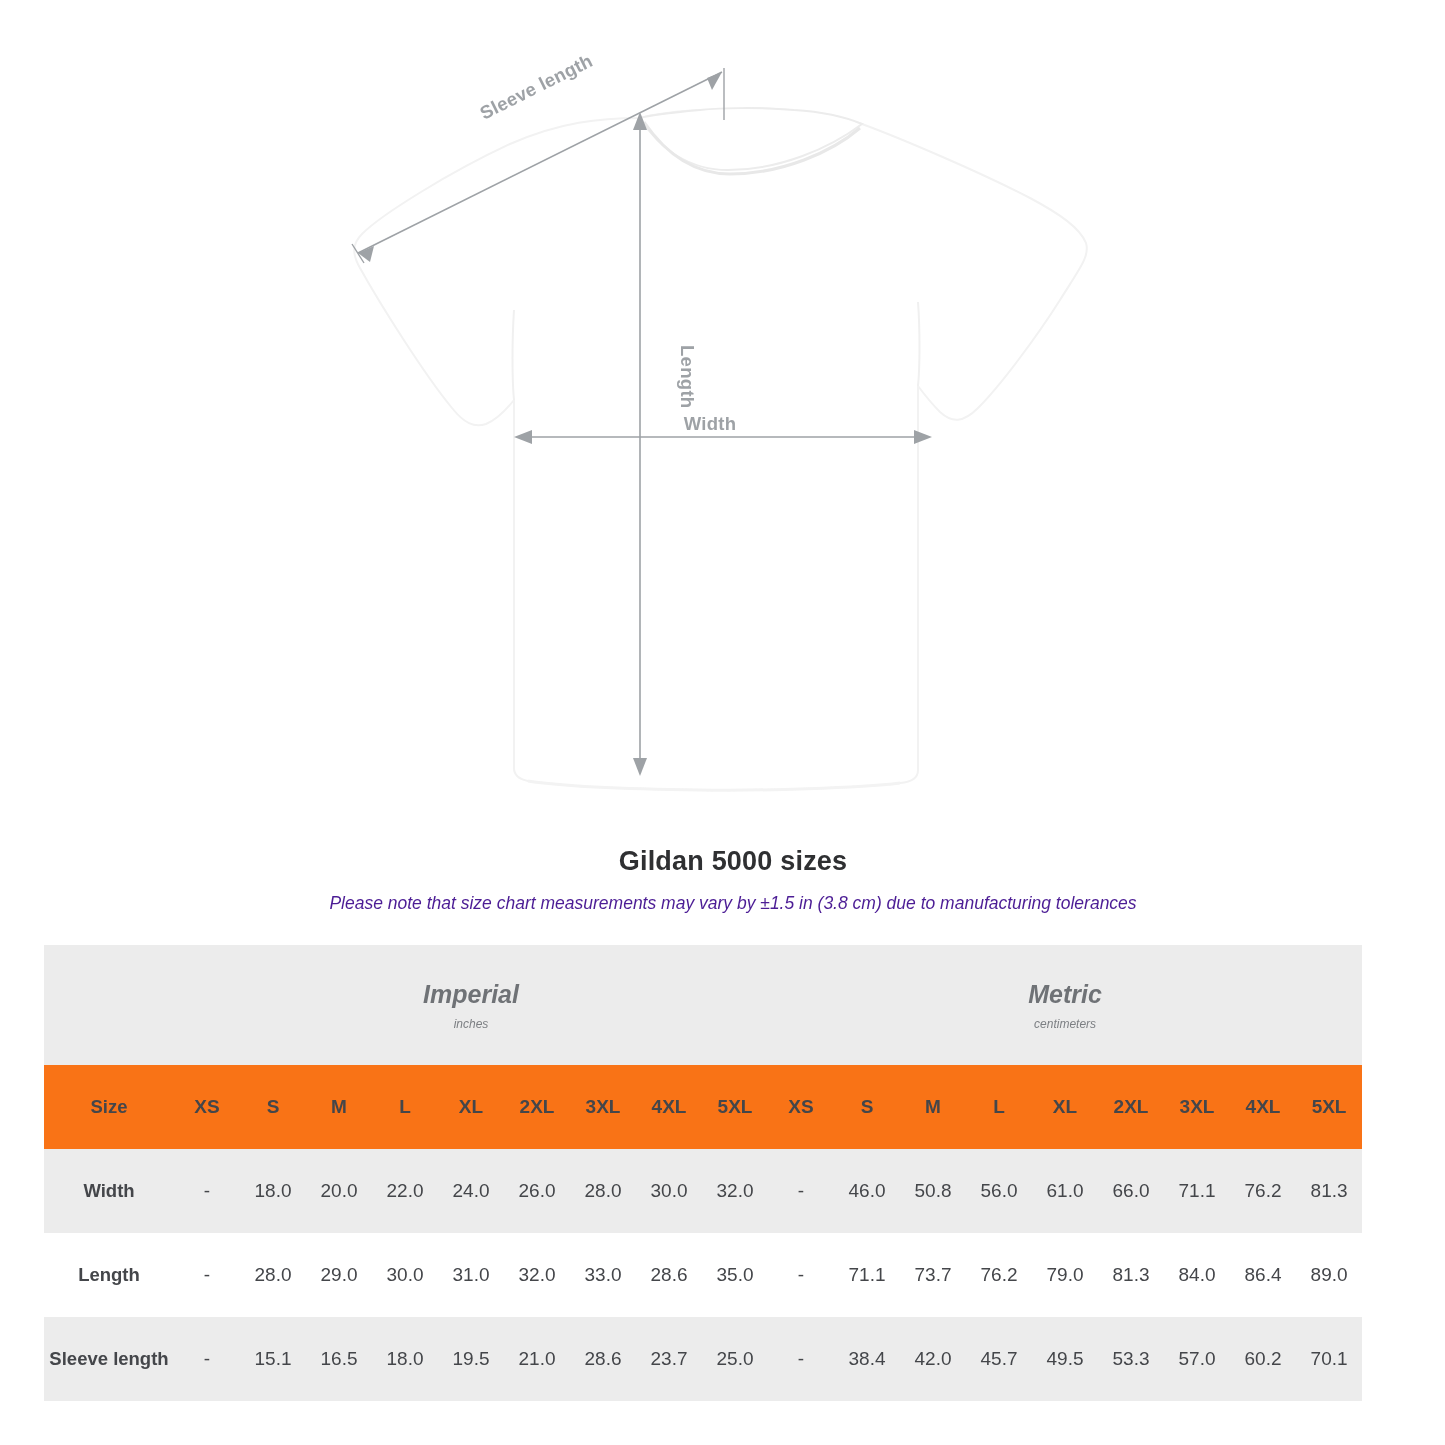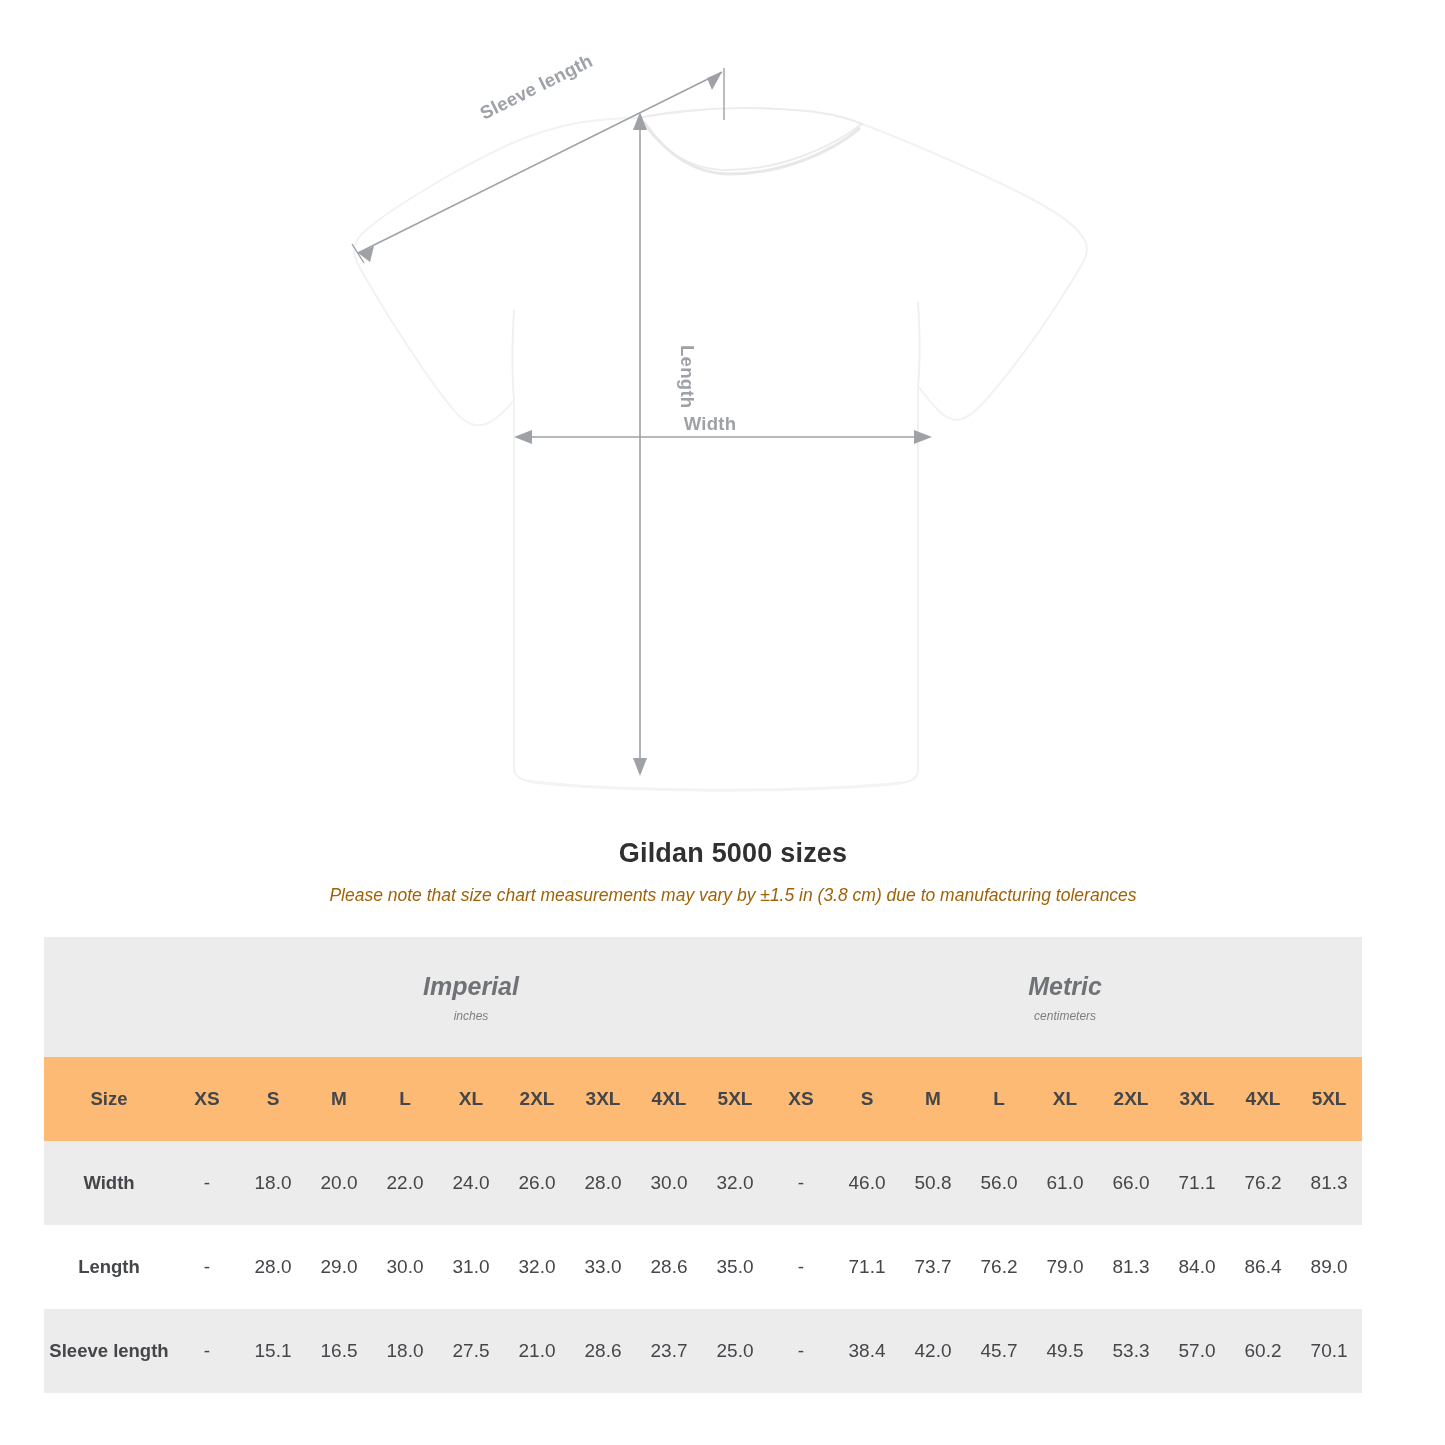--- a/index.html
+++ b/index.html
@@ -19,34 +19,34 @@
   .illustration {
     position: relative;
     width: 1445px;
     height: 830px;
   }
   .illustration svg { display: block; }
 
   
   .title-block {
     text-align: center;
-    margin-top: 8px;
+    margin-top: 16px;
     padding-left: 21px;
   }
   .chart-title {
     font-size: 27px;
     font-weight: bold;
     color: #2f3032;
     letter-spacing: .2px;
   }
   .chart-note {
     margin-top: 16px;
     font-size: 17.5px;
     font-style: italic;
-    color: #a16207;
+    color: #4c1d95;
   }
 
   
   .table-wrap {
     margin: 31px 44px 0 44px;
     width: 1357px;
   }
   table.size-table {
     width: 100%;
     border-collapse: collapse;
@@ -68,21 +68,21 @@
     color: #6f7276;
     line-height: 1.25;
   }
   .unit-sub {
     font-size: 12px;
     font-style: italic;
     color: #7c7f83;
     margin-top: 6px;
   }
   .header-row td {
-    background: #fdba74;
+    background: #f97316;
     height: 84px;
     font-size: 19px;
     font-weight: bold;
     color: #44464a;
   }
   .header-row td.rowlabel {
     font-size: 18.5px;
   }
   .data-row td {
     height: 84px;
@@ -264,21 +264,21 @@
         <td>86.4</td>
         <td>89.0</td>
       </tr>
 
       <tr class="data-row shade">
         <td class="rowlabel">Sleeve length</td>
         <td>-</td>
         <td>15.1</td>
         <td>16.5</td>
         <td>18.0</td>
-        <td>27.5</td>
+        <td>19.5</td>
         <td>21.0</td>
         <td>28.6</td>
         <td>23.7</td>
         <td>25.0</td>
         <td>-</td>
         <td>38.4</td>
         <td>42.0</td>
         <td>45.7</td>
         <td>49.5</td>
         <td>53.3</td>

